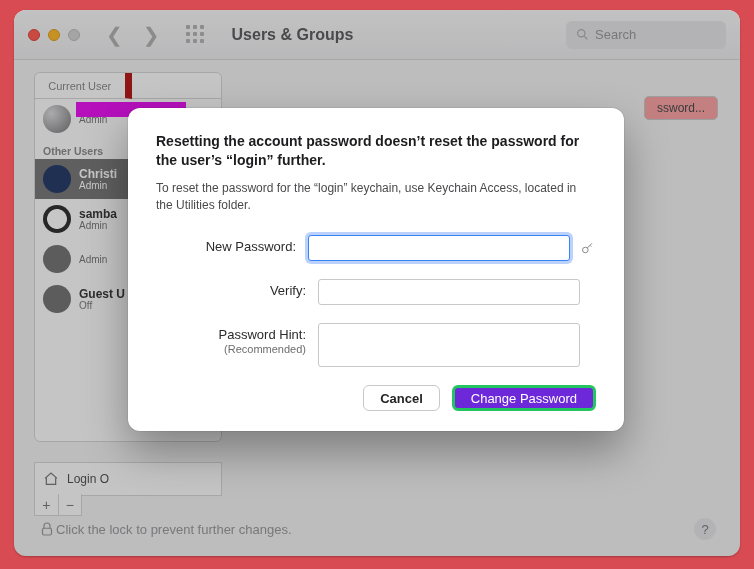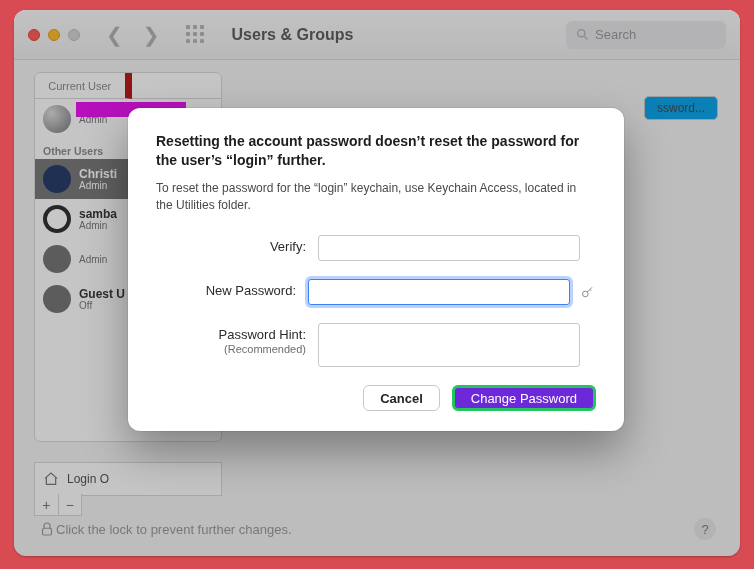--- a/index.html
+++ b/index.html
@@ -57,21 +57,21 @@
   .loginopt{position:absolute;left:20px;top:402px;width:188px;height:32px;
     border:1px solid #d6d6d8;background:#fdfdfe;display:flex;align-items:center;gap:8px;
     padding:16px 8px;font-size:12px;color:#545456;}
   .plusminus{position:absolute;left:20px;top:434px;width:48px;height:22px;
     border:1px solid #d6d6d8;border-top:none;background:#fdfdfe;display:flex;}
   .plusminus div{flex:1;display:flex;align-items:center;justify-content:center;
     font-size:14px;color:#7a7a7c;border-right:1px solid #d6d6d8;}
   .plusminus div:last-child{border-right:none;}
 
   .chgpass-btn{position:absolute;right:22px;top:36px;height:24px;padding:0 12px;
-    background:#0ea5e9;border:1px solid #c9c9cb;border-radius:5px;font-size:12px;color:#4c4c4e;
+    background:#fca5a5;border:1px solid #c9c9cb;border-radius:5px;font-size:12px;color:#4c4c4e;
     display:flex;align-items:center;}
 
   .footer{position:absolute;left:24px;bottom:16px;right:24px;display:flex;align-items:center;
     color:#9b9b9d;font-size:13px;}
   .footer .help{margin-left:auto;width:22px;height:22px;border-radius:50%;
     background:#e6e6e8;display:flex;align-items:center;justify-content:center;color:#7d7d7f;font-size:13px;}
 
   
   .modal {
     position:absolute; left:128px; top:108px; width:496px; background:#fff;
@@ -205,34 +205,34 @@
   </div>
 
   <div class="overlay"></div>
 </div>
 
 <div class="modal">
   <h2>Resetting the account password doesn’t reset the password for the user’s “login” further.</h2>
   <p>To reset the password for the “login” keychain, use Keychain Access, located in the Utilities folder.</p>
 
   <div class="row">
-    <label>Verify:</label>
-    <div class="fieldwrap">
-      <input type="password" style="">
-    </div>
-  </div>
-
-  <div class="row">
     <label>New Password:</label>
     <div class="fieldwrap">
       <input type="password" class="focused" style="">
       <svg class="keyicon" width="16" height="16" viewBox="0 0 24 24">
           <circle cx="8" cy="15" r="4.2" fill="none" stroke="#8a8a8c" stroke-width="1.5"></circle>
           <path d="M11 12l7-7m-3 3l2 2" fill="none" stroke="#8a8a8c" stroke-width="1.5"></path>
         </svg>
+    </div>
+  </div>
+
+  <div class="row">
+    <label>Verify:</label>
+    <div class="fieldwrap">
+      <input type="password" style="">
     </div>
   </div>
 
   <div class="row">
     <label>
       <span>Password Hint:</span>
       <small>(Recommended)</small>
     </label>
     <div class="fieldwrap">
       <textarea style=""></textarea>

